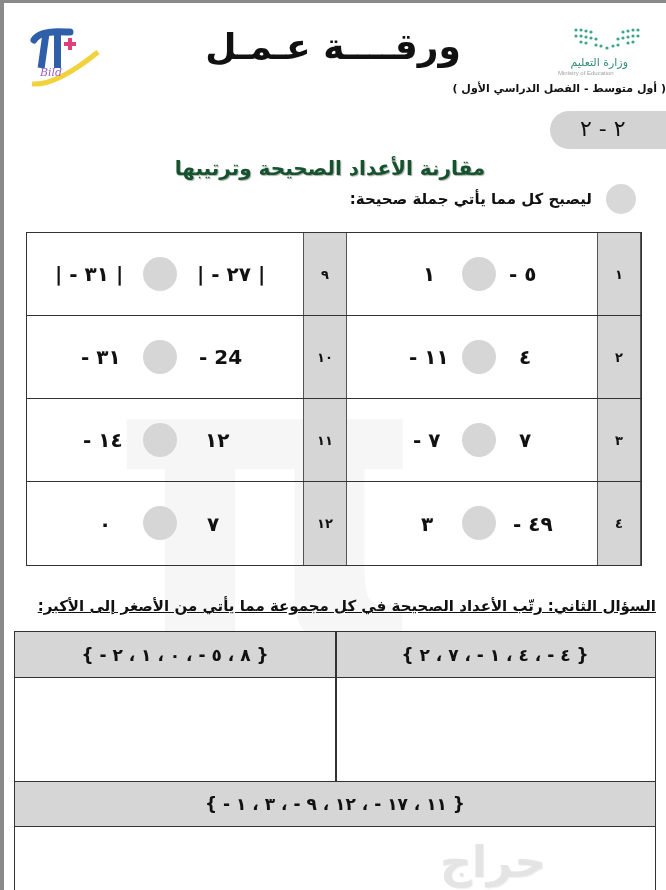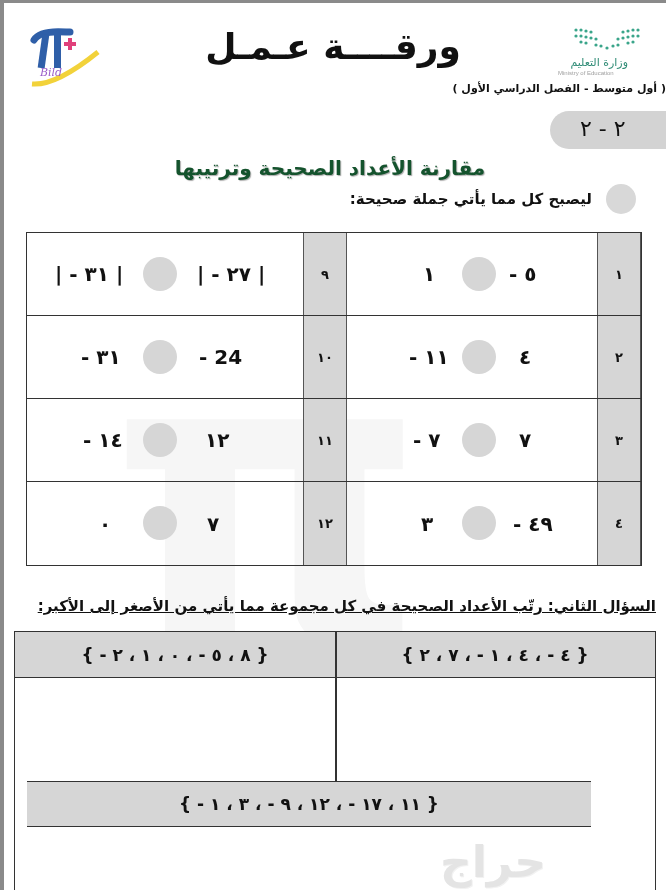--- a/index.html
+++ b/index.html
@@ -171,17 +171,17 @@
 </div>
 
 <div class="q2-text">السؤال الثاني: رتّب الأعداد الصحيحة في كل مجموعة مما يأتي من الأصغر إلى الأكبر:</div>
 
 <div class="grid2">
   <div class="set-head" style="left:320px;top:0;width:320px">{ ٤ - ، ٤ ، ١ - ، ٧ ، ٢ }</div>
   <div class="set-head" style="left:0;top:0;width:320px">{ ٨ ، ٥ - ، ٠ ، ١ ، ٢ - }</div>
   <div class="ans" style="left:321px;top:47px;width:319px;height:102px"></div>
   <div class="ans" style="left:0;top:47px;width:320px;height:102px"></div>
   <div class="vdiv"></div>
-  <div class="set-head" style="left:12px;top:149px;width:564px;border-top:1.5px solid #333">{ ١١ ، ١٧ - ، ١٢ ، ٩ - ، ٣ ، ١ - }</div>
+  <div class="set-head" style="left:0;top:149px;width:640px;border-top:1.5px solid #333">{ ١١ ، ١٧ - ، ١٢ ، ٩ - ، ٣ ، ١ - }</div>
   <div class="ans" style="left:0;top:197px;width:640px;height:65px"></div>
 </div>
 
 <div class="watermark">حراج</div>
 
 </body></html>

